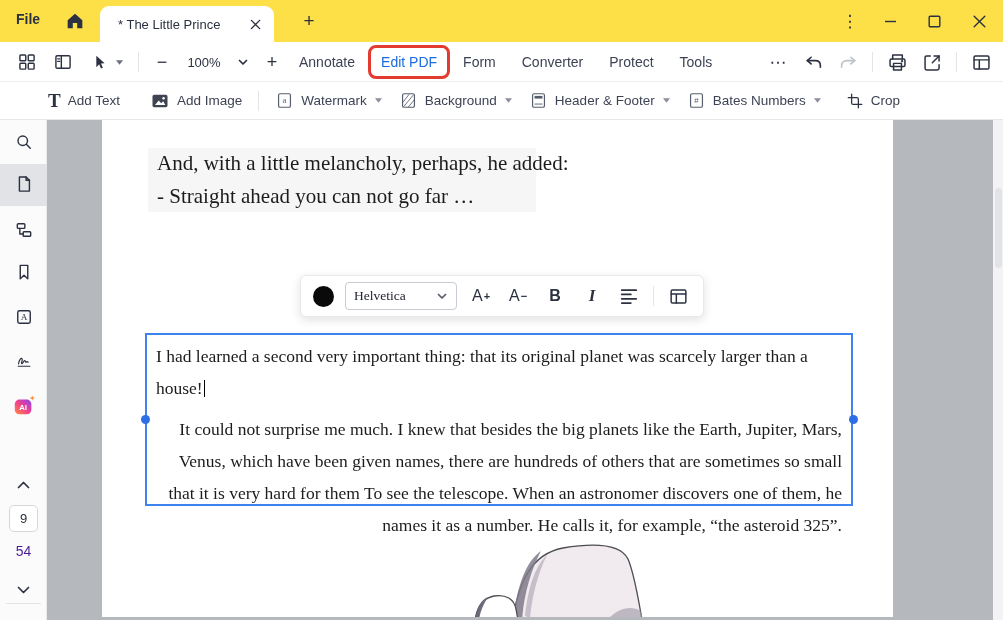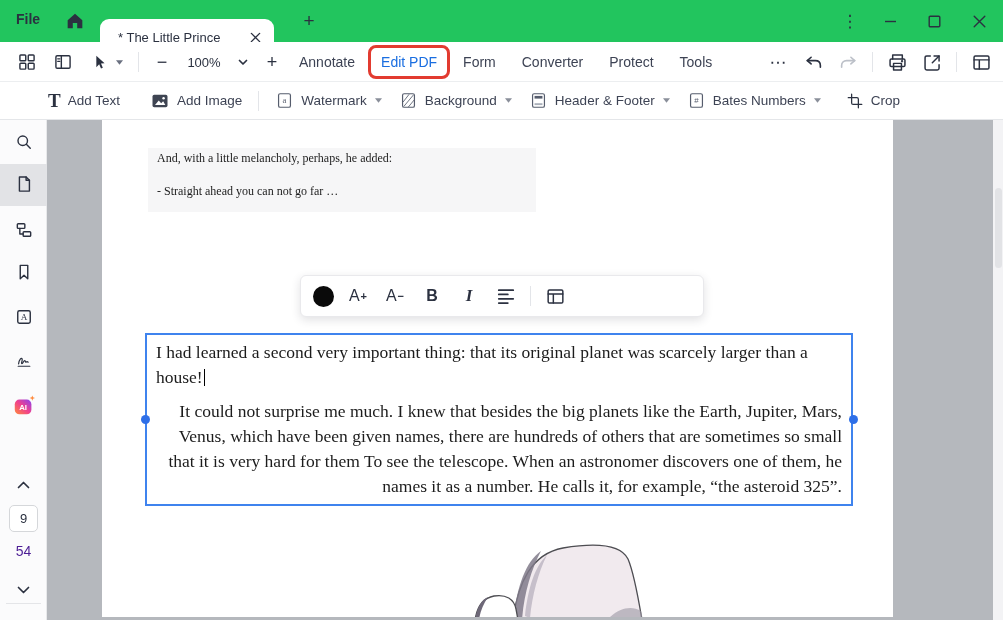--- a/index.html
+++ b/index.html
@@ -1,23 +1,23 @@
 <!DOCTYPE html>
 <html><head>
 <meta charset="utf-8">
 <style>
   * { margin:0; padding:0; box-sizing:border-box; }
   html,body { width:1003px; height:620px; overflow:hidden; font-family:"Liberation Sans",sans-serif; }
   .app { position:relative; width:1003px; height:620px; background:#fff; }
 
   
-  .titlebar { position:absolute; left:0; top:0; width:1003px; height:42px; background:#22c55e; }
+  .titlebar { position:absolute; left:0; top:0; width:1003px; height:42px; background:#fde047; }
   .file-menu { position:absolute; left:16px; top:11px; font-size:14px; font-weight:700; color:#2b3140; cursor:default; }
   .home-btn { position:absolute; left:64px; top:10px; width:22px; height:22px; }
-  .tab { position:absolute; left:100px; top:19px; width:174px; height:36px; background:#fff; border-radius:9px 9px 0 0; display:flex; align-items:center; }
+  .tab { position:absolute; left:100px; top:6px; width:174px; height:36px; background:#fff; border-radius:9px 9px 0 0; display:flex; align-items:center; }
   .tab-title { font-size:13px; color:#2b3140; margin-left:18px; flex:1; white-space:nowrap; }
   .tab-close { width:22px; height:22px; margin-right:8px; display:flex; align-items:center; justify-content:center; }
   .newtab-btn { position:absolute; left:298px; top:10px; width:22px; height:22px; display:flex; align-items:center; justify-content:center; font-size:19px; color:#2b3140; }
   .win-ctrl { position:absolute; top:9px; width:24px; height:24px; display:flex; align-items:center; justify-content:center; }
   .kebab { left:838px; font-size:17px; color:#2b3140; letter-spacing:0; }
 
   
   .toolbar1 { position:absolute; left:0; top:42px; width:1003px; height:40px; background:#fff; border-bottom:1px solid #eceef0; }
   .tb1-left { position:absolute; left:16px; top:0; height:40px; display:flex; align-items:center; gap:14px; }
   .tb1-center { position:absolute; left:299px; top:0; height:40px; display:flex; align-items:center; gap:26px; }
@@ -46,25 +46,25 @@
   .sb-divider { position:absolute; left:6px; top:483px; width:35px; height:1px; background:#e4e5e8; }
 
   .canvas { position:absolute; left:47px; top:0; width:956px; height:500px; background:#b5b8bd; }
   .pdf-page { position:absolute; left:55px; top:0; width:791px; height:497px; background:#fff; overflow:hidden; }
 
   .scrollbar { position:absolute; right:0; top:0; width:10px; height:500px; background:#f3f3f5; }
   .scroll-thumb { position:absolute; left:1.5px; top:68px; width:7px; height:80px; border-radius:4px; background:#e2e3e6; }
 
   
   .txt-highlight { position:absolute; left:46px; top:28px; width:388px; height:64px; background:#f6f6f7; }
-  .doc-line { position:absolute; left:55px; font-family:"Liberation Serif",serif; font-size:12px; color:#1c1c1c; white-space:nowrap; }
+  .doc-line { position:absolute; left:55px; font-family:"Liberation Serif",serif; font-size:21px; color:#1c1c1c; white-space:nowrap; }
   .line1 { top:31px; }
   .line2 { top:64px;text-align:center; }
 
-  .textbox { position:absolute; left:43px; top:213px; width:708px; height:173px; border:2px solid #3f83ee; background:#fff; padding:5px 9px; font-family:"Liberation Serif",serif; font-size:17.5px; line-height:25px; color:#1c1c1c; }
+  .textbox { position:absolute; left:43px; top:213px; width:708px; height:173px; border:2px solid #3f83ee; background:#fff; padding:5px 9px; font-family:"Liberation Serif",serif; font-size:17.5px; line-height:32px; color:#1c1c1c; }
   .textbox p + p { margin-top:9px;text-align:right; }
   .caret { display:inline-block; width:1px; height:17px; background:#000; vertical-align:-3px; margin-left:1px; }
   .handle { position:absolute; width:9px; height:9px; border-radius:50%; background:#2e6fe8; }
   .handle-left { left:38.5px; top:295px; }
   .handle-right { left:746.5px; top:295px; }
 
   .illustration { position:absolute; left:273px; top:418px; width:298px; height:82px; }
 
   
   .format-bar { position:absolute; left:253px; top:155px; width:404px; height:42px; background:#fff; border:1px solid #e9e9ec; border-radius:6px; box-shadow:0 3px 10px rgba(40,45,60,.14); display:flex; align-items:center; padding:0 12px; gap:11px; }
@@ -432,20 +432,28 @@
           <path d="M138 82 C142 50 150 24 166 13 C156 32 149 56 147 82 Z" fill="#807a8a" opacity="0.85"></path>
           <path d="M150 78 C153 50 160 28 172 17 C163 35 157 58 155 80 Z" fill="#9b94a5" opacity="0.5"></path>
           <path d="M100 82 C102 69 108 60 119 58 C131 56 139 61 141 71 L143 82 Z" fill="#ffffff" stroke="#4d4d52" stroke-width="1.3"></path>
           <path d="M100 82 C102 70 106 62 113 59 C108 67 105 74 104 82 Z" fill="#6e6878"></path>
           <path d="M232 82 C243 70 256 67 266 73 L268 82 Z" fill="#9b96a3" opacity="0.6"></path>
         </svg>
       </div>
 
       <div class="format-bar">
         <span class="color-swatch"></span>
+        <span class="font-select">
+          <span class="font-name">Helvetica</span>
+          <span>
+              <svg width="12" height="9" viewBox="0 0 12 9" class="ic" style="stroke:#555b68;">
+                <path d="M2.5 2.5 L6 6 L9.5 2.5"></path>
+              </svg>
+            </span>
+        </span>
         <span class="fmt-btn fsize">
             <span>A</span>
             <sup>+</sup>
           </span>
         <span class="fmt-btn fsize">
             <span>A</span>
             <sup>−</sup>
           </span>
         <span class="fmt-btn bold-btn">B</span>
         <span class="fmt-btn italic-btn">I</span>

